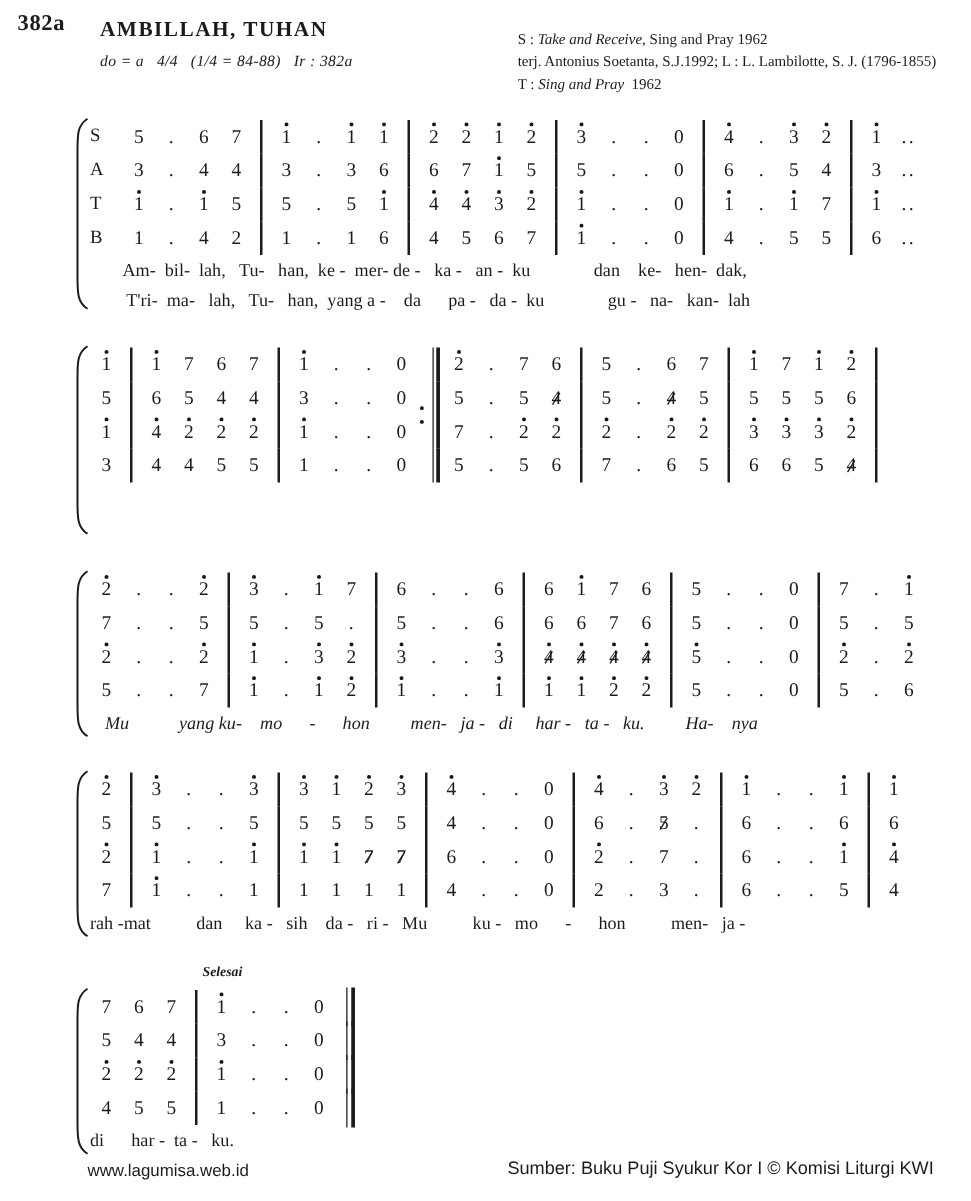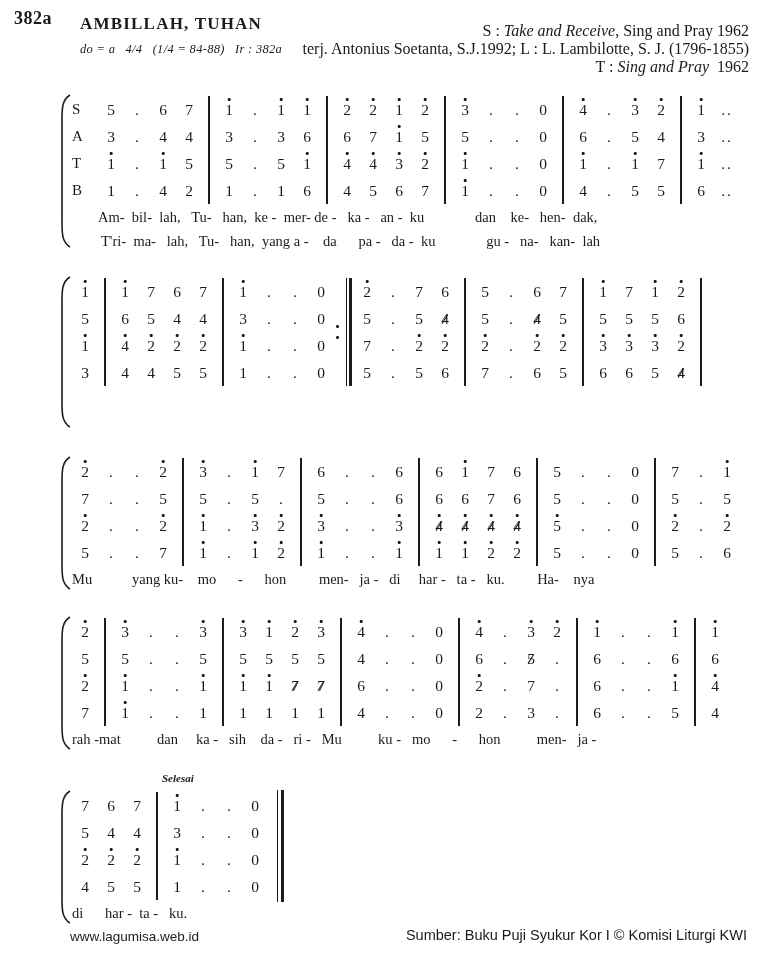--- a/index.html
+++ b/index.html
@@ -4,21 +4,21 @@
 <style>
   html,body{margin:0;padding:0}
   body{
     width:777px;height:961px;position:relative;background:#fffffe;
     font-family:"Liberation Serif", serif;color:#1b1b1b;overflow:hidden;
   }
   
   .song-number{position:absolute;left:14px;top:8px;font-size:18px;font-weight:bold;letter-spacing:.5px}
   .song-title{position:absolute;left:80px;top:14px;font-size:17px;font-weight:bold;letter-spacing:1.2px}
   .song-meta{position:absolute;left:80px;top:42px;font-size:12.5px;font-style:italic;white-space:pre;letter-spacing:.3px}
-  .credits{position:absolute;right:28px;top:22px;text-align:right;font-size:16px;line-height:18px;white-space:pre}
+  .credits{position:absolute;right:28px;top:22px;text-align:left;font-size:12px;line-height:18px;white-space:pre}
   .credits .it{font-style:italic}
   
   .system{position:absolute;left:58px}
   .brace{position:absolute;left:0;top:-2px}
   .rows{margin-left:14px;position:relative}
   .vrow{display:flex;height:27px;align-items:center}
   .vlabel{width:26px;font-size:15px;flex:0 0 auto}
   .cell{flex:0 0 auto;width:26px;height:27px;display:flex;align-items:center;justify-content:center;
         position:relative;font-size:15.5px;line-height:1}
   .cell.dots{letter-spacing:2px}
@@ -1083,21 +1083,21 @@
           <span class="cell">
             <span class="g">5</span>
           </span>
           <span class="cell">
             <span class="g">.</span>
           </span>
           <span class="cell">
             <span class="g">6</span>
           </span>
         </div>
-        <div class="lyrics" style="margin-left: 0px;">Mu           yang ku-    mo      -      hon         men-   ja -   di     har -   ta -   ku.         Ha-    nya</div>
+        <div class="lyrics" style="margin-left: 12px; font-style: italic;">Mu           yang ku-    mo      -      hon         men-   ja -   di     har -   ta -   ku.         Ha-    nya</div>
       </div>
     </div>
     <div class="system" style="top: 618px;">
       <svg width="14" height="134" class="brace">
         <path d="M12,1 C4,6 4,14 4,26 L4,108 C4,120 4,128 12,133" fill="none" stroke="#1b1b1b" stroke-width="1.6"></path>
       </svg>
       <div class="rows">
         <div class="vrow">
           <span class="cell hi">
             <span class="g">2</span>

